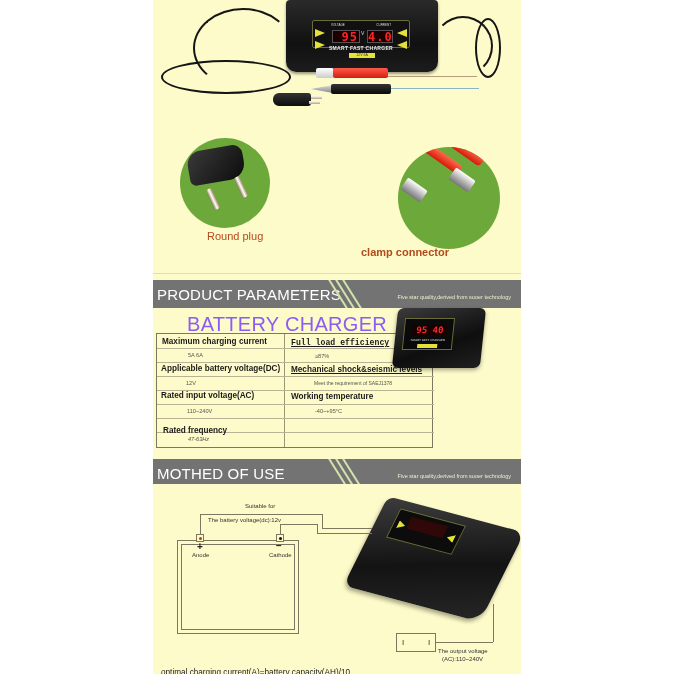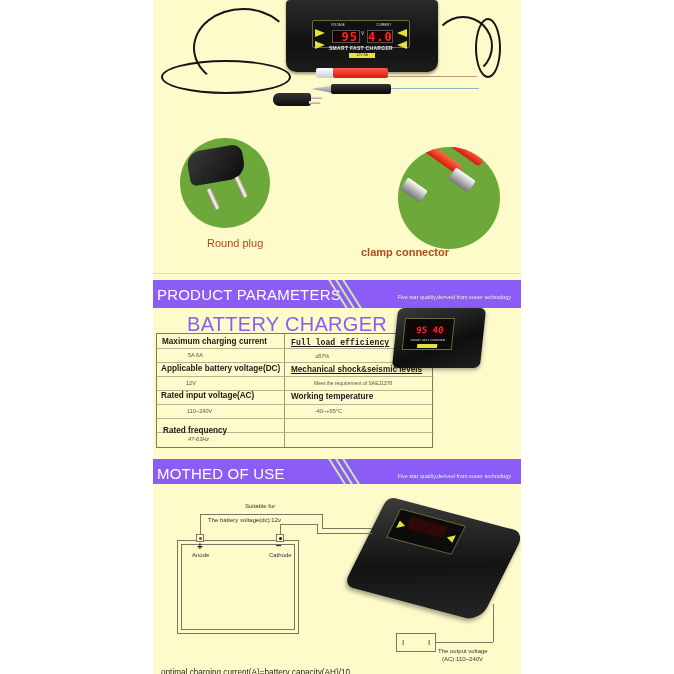--- a/index.html
+++ b/index.html
@@ -38,21 +38,21 @@
   .circle { position: absolute; width: 90px; height: 90px; border-radius: 50%; background: #6da83a; overflow: hidden; }
   .cap { position: absolute; color: #b24a1c; font-size: 11px; }
   .plug-body { position: absolute; left: 8px; top: 10px; width: 56px; height: 34px; background: linear-gradient(135deg,#3a3a3a,#0c0c0c); border-radius: 14px 10px 16px 6px; transform: rotate(-10deg); }
   .plug-pin { position: absolute; width: 6px; height: 22px; background: linear-gradient(90deg,#8a7a58,#fff,#9c8a60); border-radius: 2px; transform: rotate(-25deg); }
   .jaw { position: absolute; width: 24px; height: 14px; background: linear-gradient(#fff,#aaa 60%,#777); transform: rotate(35deg); border-radius: 2px; }
   .handle { position: absolute; width: 44px; height: 10px; background: linear-gradient(#ff6a4a,#d41a0a); border-radius: 4px; transform: rotate(35deg); }
 
   .divider { position: absolute; left: 0; width: 368px; height: 1px; background: #e2ddb0; }
 
   
-  .banner { position: absolute; left: 0; width: 368px; height: 28px; background: #8b5cf6; overflow: hidden; }
+  .banner { position: absolute; left: 0; width: 368px; height: 28px; background: #737373; overflow: hidden; }
   .banner .title { position: absolute; left: 4px; top: 6px; color: #fff; font-size: 15px; letter-spacing: .2px; }
   .banner .stripe { position: absolute; top: -6px; width: 2px; height: 40px; background: #cfe3ab; transform: rotate(-32deg); }
   .banner .tag { position: absolute; right: 10px; top: 14px; color: #e7f1cf; font-size: 5.5px; }
 
   
   .h-battery { position: absolute; left: 34px; top: 313px; font-size: 20px; color: #8b5cf6; letter-spacing: .3px; }
   .params { position: absolute; left: 3px; top: 333px; width: 277px; height: 115px; border: 1px solid #7b7760; }
   .params .col { position: absolute; top: 0; bottom: 0; width: 1px; background: #9c9678; left: 127px; }
   .prow { position: absolute; left: 0; width: 277px; height: 1px; background: #b8b395; }
   .plabel { position: absolute; font-size: 8.2px; font-weight: bold; color: #1a1a1a; white-space: nowrap; }
@@ -121,21 +121,21 @@
     <div class="plug"></div>
     <div class="pin" style="left:158px;top:96px;"></div>
     <div class="pin" style="left:156px;top:101px;"></div>
   </div>
 
   <div class="circle" style="left:27px;top:138px;">
     <div class="plug-body"></div>
     <div class="plug-pin" style="left:30px;top:50px;"></div>
     <div class="plug-pin" style="left:58px;top:38px;"></div>
   </div>
-  <div class="cap" style="left:54px;top:237px;">Round plug</div>
+  <div class="cap" style="left:54px;top:230px;">Round plug</div>
 
   <div class="circle" style="left:245px;top:147px;width:102px;height:102px;">
     <div class="handle" style="left:22px;top:6px;"></div>
     <div class="handle" style="left:44px;top:-2px;"></div>
     <div class="jaw" style="left:4px;top:36px;"></div>
     <div class="jaw" style="left:52px;top:26px;"></div>
   </div>
   <div class="cap" style="left:208px;top:246px;font-weight:bold;">clamp connector</div>
 
   <div class="divider" style="top:273px;"></div>

